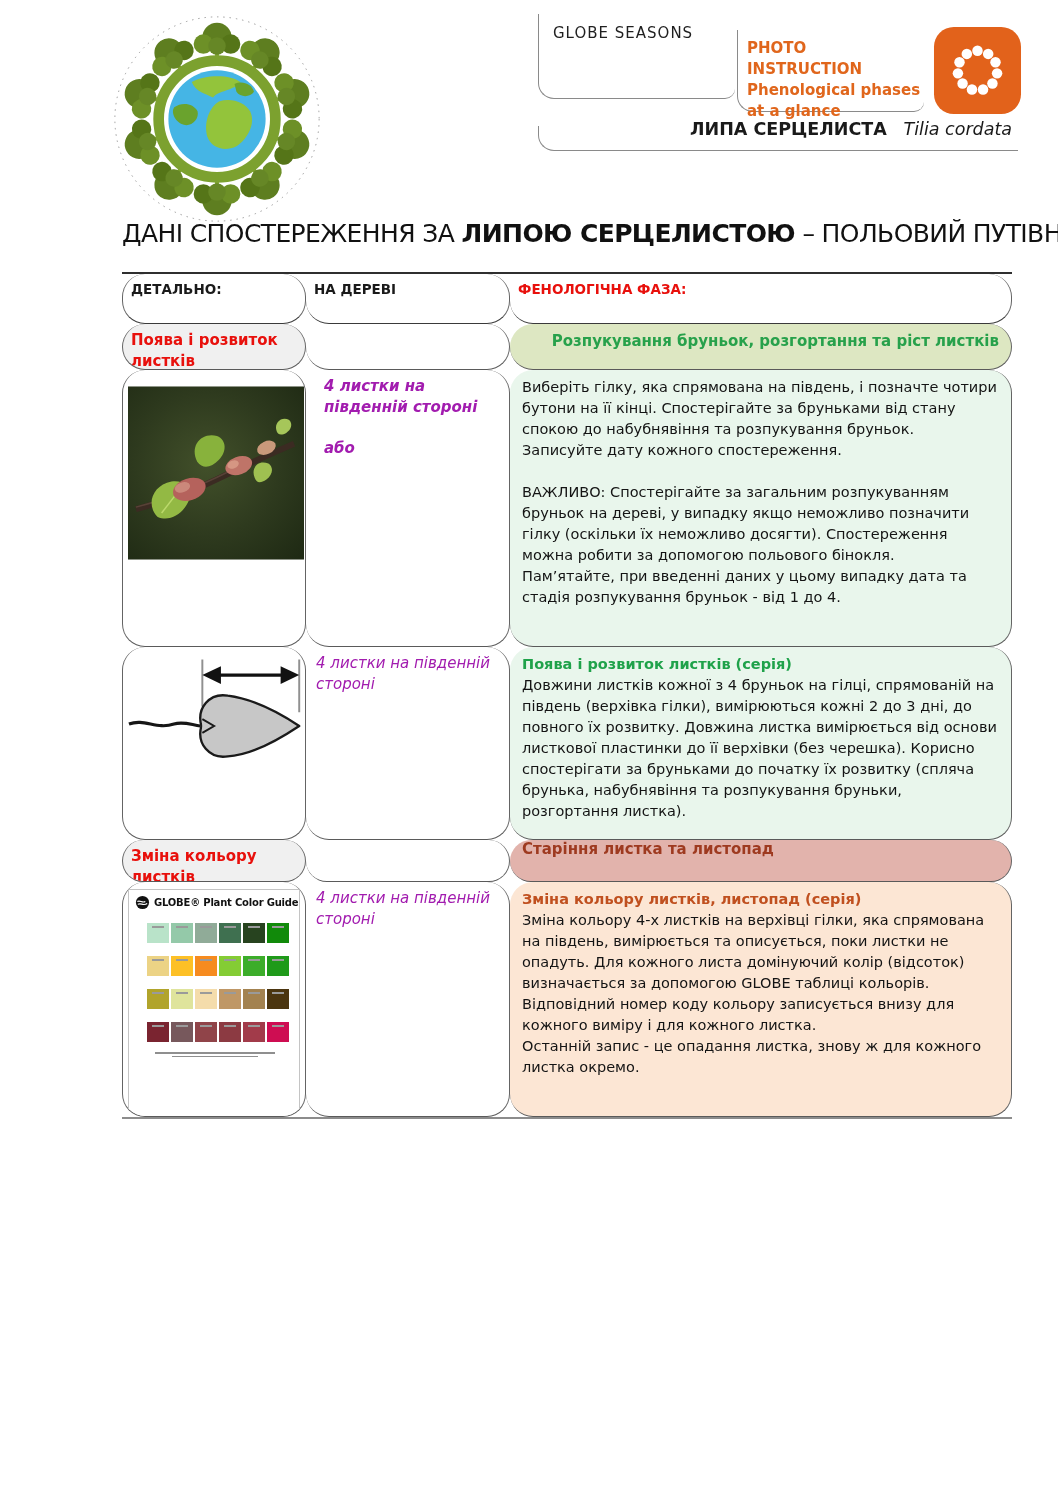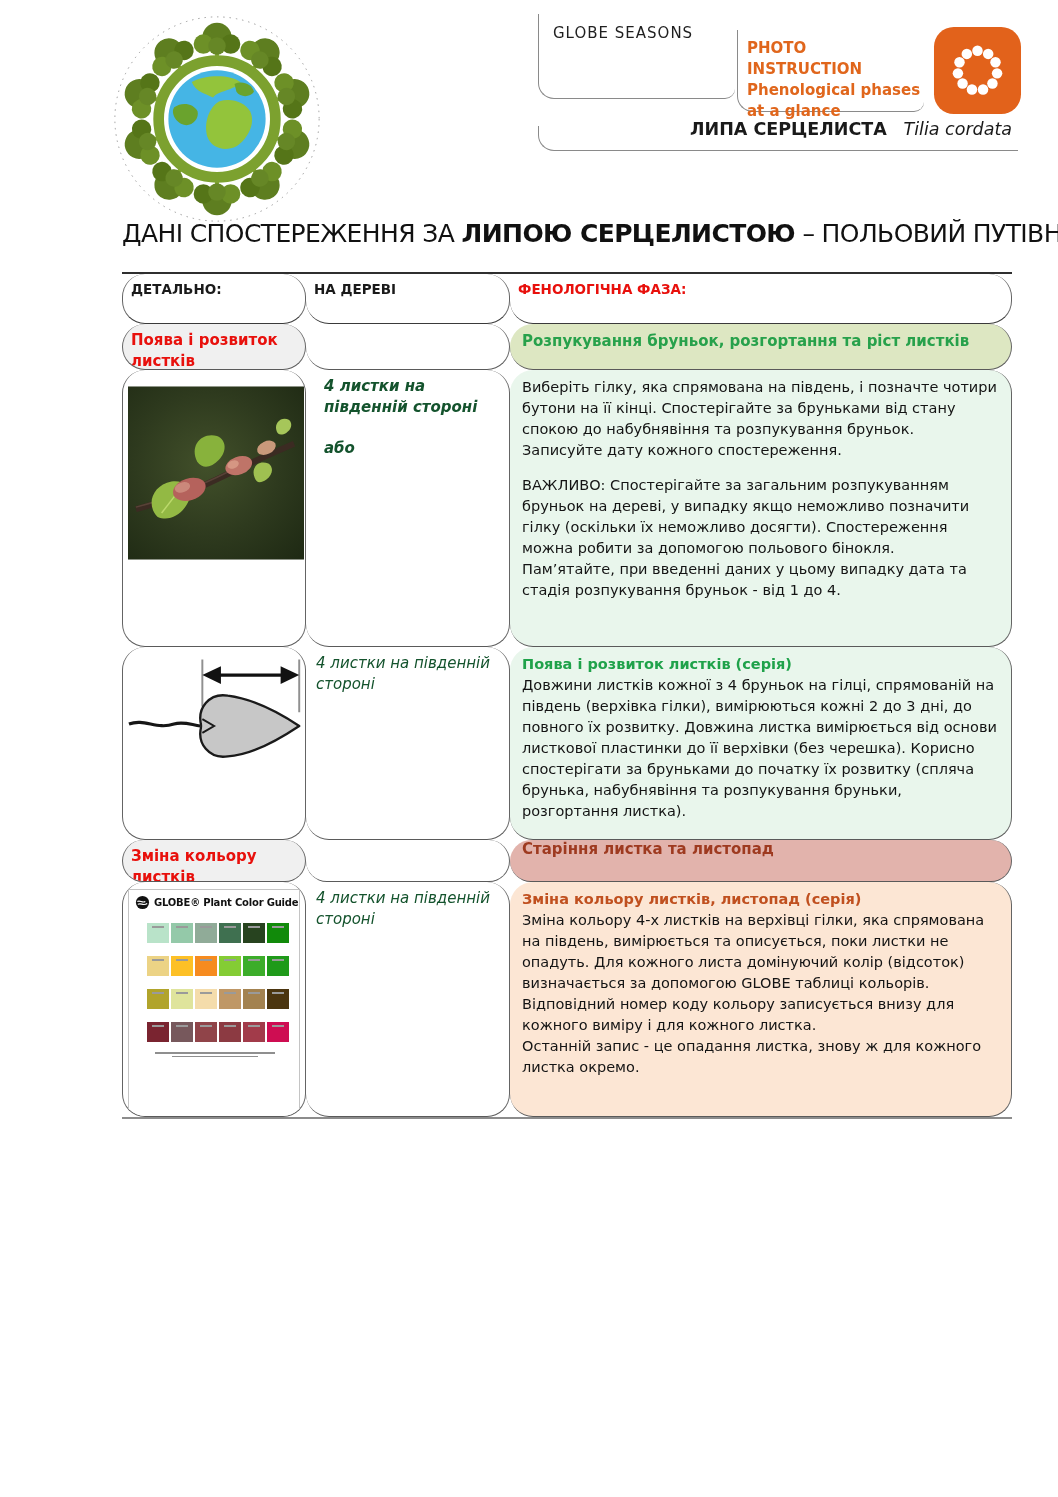--- a/index.html
+++ b/index.html
@@ -31,30 +31,30 @@
        grid-template-columns:184px 204px 502px;
        grid-template-rows:50px 46px 277px 193px 42px 235px;
        border-top:2px solid #2f2f2f;border-bottom:2.5px solid #8c8c8c;}
   .c{border-right:1px solid #646464;border-bottom:1px solid #5a5a5a;position:relative;overflow:hidden;box-sizing:border-box;border-radius:23px;}
   .cl{border-left:1px solid #646464;}
   .hdr{font-weight:bold;font-size:13.5px;padding:7px 8px;}
   .hdr-red{color:#e8100c;}
   .hdr-bot{border-bottom:1.8px solid #3a3a3a;}
   .graycell{background:#f0f0f0;}
   .band-left{color:#e8100c;font-weight:bold;font-size:15px;line-height:21px;padding:6px 8px;}
-  .band-green{background:#dde7c2;color:#27a14b;font-weight:bold;font-size:15px;padding:8px 12px;}
+  .band-green{background:#dde7c2;color:#27a14b;font-weight:bold;font-size:15px;padding:8px 12px;text-align:right;}
   .band-rose{background:#e2b3ac;color:#9e3a20;font-weight:bold;font-size:15px;padding:0 12px;}
   .mint{background:#e9f6ec;}
   .peach{background:#fce6d4;}
   .body-cell{padding:7px 12px;font-size:14.5px;line-height:21px;color:#141414;}
   .body-cell p{margin:0;}
-  .body-cell p.gap{margin-bottom:14px;}
+  .body-cell p.gap{margin-bottom:21px;}
   .h-green{color:#1fa24a;font-weight:bold;}
   .h-orange{color:#c0501f;font-weight:bold;}
-  .ontree{padding:6px 10px;font-style:italic;font-size:15px;line-height:21px;color:#14532d;}
+  .ontree{padding:6px 10px;font-style:italic;font-size:15px;line-height:21px;color:#a21caf;}
   .ontree.bold{font-weight:bold;}
   .ontree .blk{display:block;}
   .ontree .pad{padding-left:8px;}
   .ontree .mt{margin-top:20px;}
   .photo{margin:16px 0 0 5px;width:176px;height:174px;display:block;}
   .leafdiag{margin:4px 0 0 4px;width:182px;height:148px;display:block;}
 
   
   .guide{margin:7px 0 0 5px;width:172px;height:272px;background:#fff;border:1px solid #c4c4c4;
          box-sizing:border-box;padding:5px 4px 3px 6px;}

